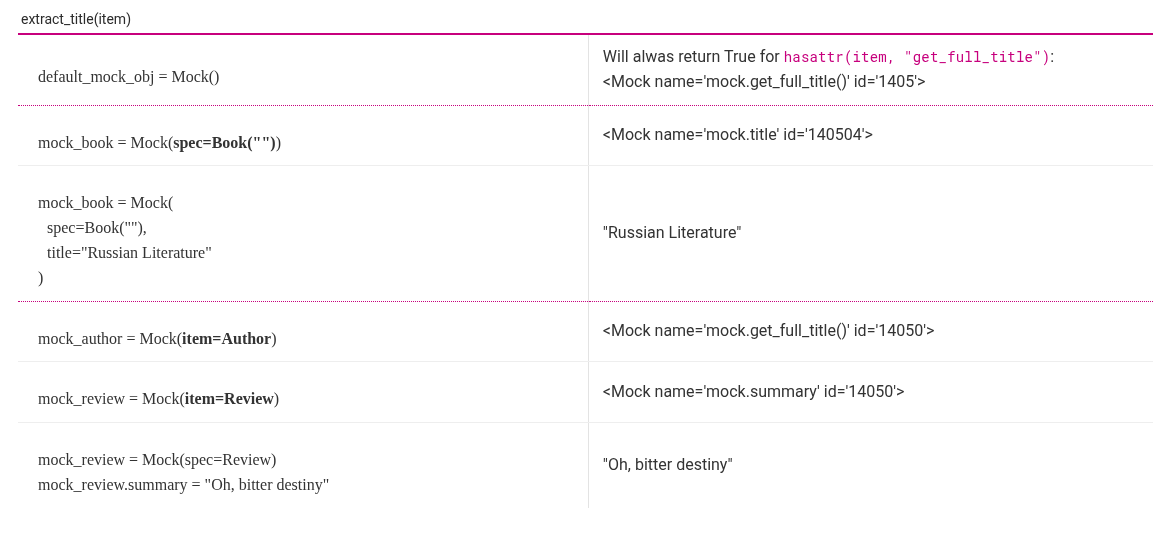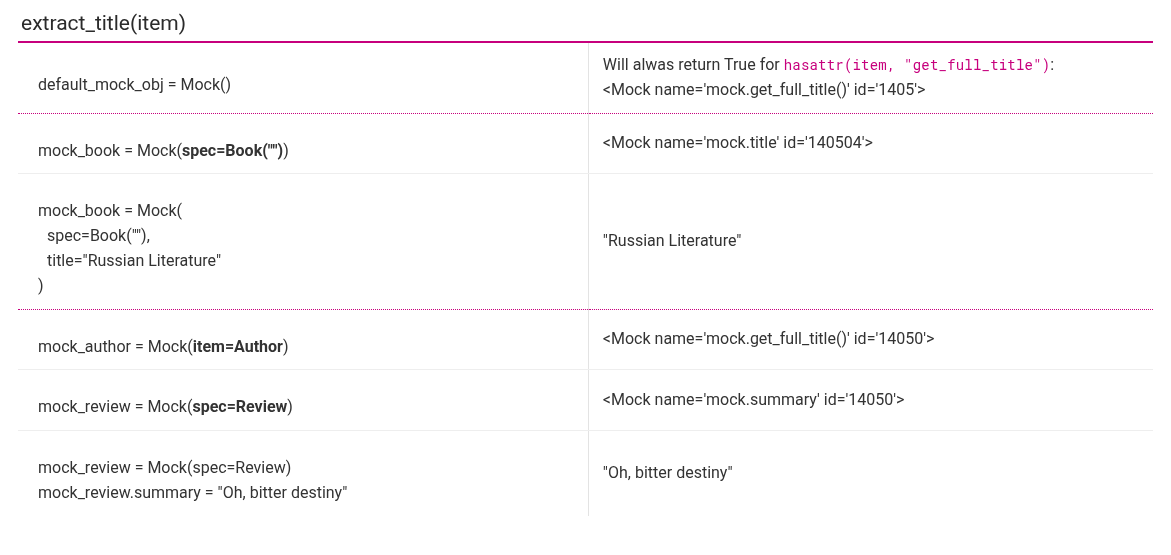--- a/index.html
+++ b/index.html
@@ -9,21 +9,21 @@
     font-size: 16px;
     color: #2b2b2b;
     background: #fff;
   }
   .wrap {
     width: 1171px;
     box-sizing: border-box;
     padding: 5px 18px 18px 18px;
   }
   .header {
-    font-size: 21px;
+    font-size: 14px;
     padding: 6px 3px 6px 3px;
   }
   .pink-line {
     border: none;
     border-top: 2px solid #c7007d;
     margin: 0;
   }
   table {
     width: 100%;
     border-collapse: collapse;
@@ -32,20 +32,21 @@
   td {
     vertical-align: middle;
     font-size: 16px;
     line-height: 1.55;
     color: #333;
   }
   td.left {
     width: 50%;
     padding: 25px 10px 10px 20px;
     border-right: 1px solid #e3e3e3;
+    font-family: Liberation Serif, serif;
   }
   td.right {
     width: 50%;
     padding: 10px 10px 10px 14px;
   }
   .dotted td {
     border-bottom: 1px dotted #c7007d;
   }
   .light td {
     border-bottom: 1px solid #eeeeee;
@@ -82,21 +83,21 @@
         </tr>
         <tr class="dotted">
           <td class="left">mock_book = Mock(<br><span class="indent">spec=Book(""),</span><span class="indent">title="Russian Literature"</span>)</td>
           <td class="right">"Russian Literature"</td>
         </tr>
         <tr class="light">
           <td class="left">mock_author = Mock(<b>item=Author</b>)</td>
           <td class="right">&lt;Mock name='mock.get_full_title()' id='14050'&gt;</td>
         </tr>
         <tr class="light">
-          <td class="left">mock_review = Mock(<b>spec=Review</b>)</td>
+          <td class="left">mock_review = Mock(<b>item=Review</b>)</td>
           <td class="right">&lt;Mock name='mock.summary' id='14050'&gt;</td>
         </tr>
         <tr class="none">
           <td class="left">mock_review = Mock(spec=Review)<br>mock_review.summary = "Oh, bitter destiny"</td>
           <td class="right">"Oh, bitter destiny"</td>
         </tr>
       </tbody>
   </table>
 </div>
 

